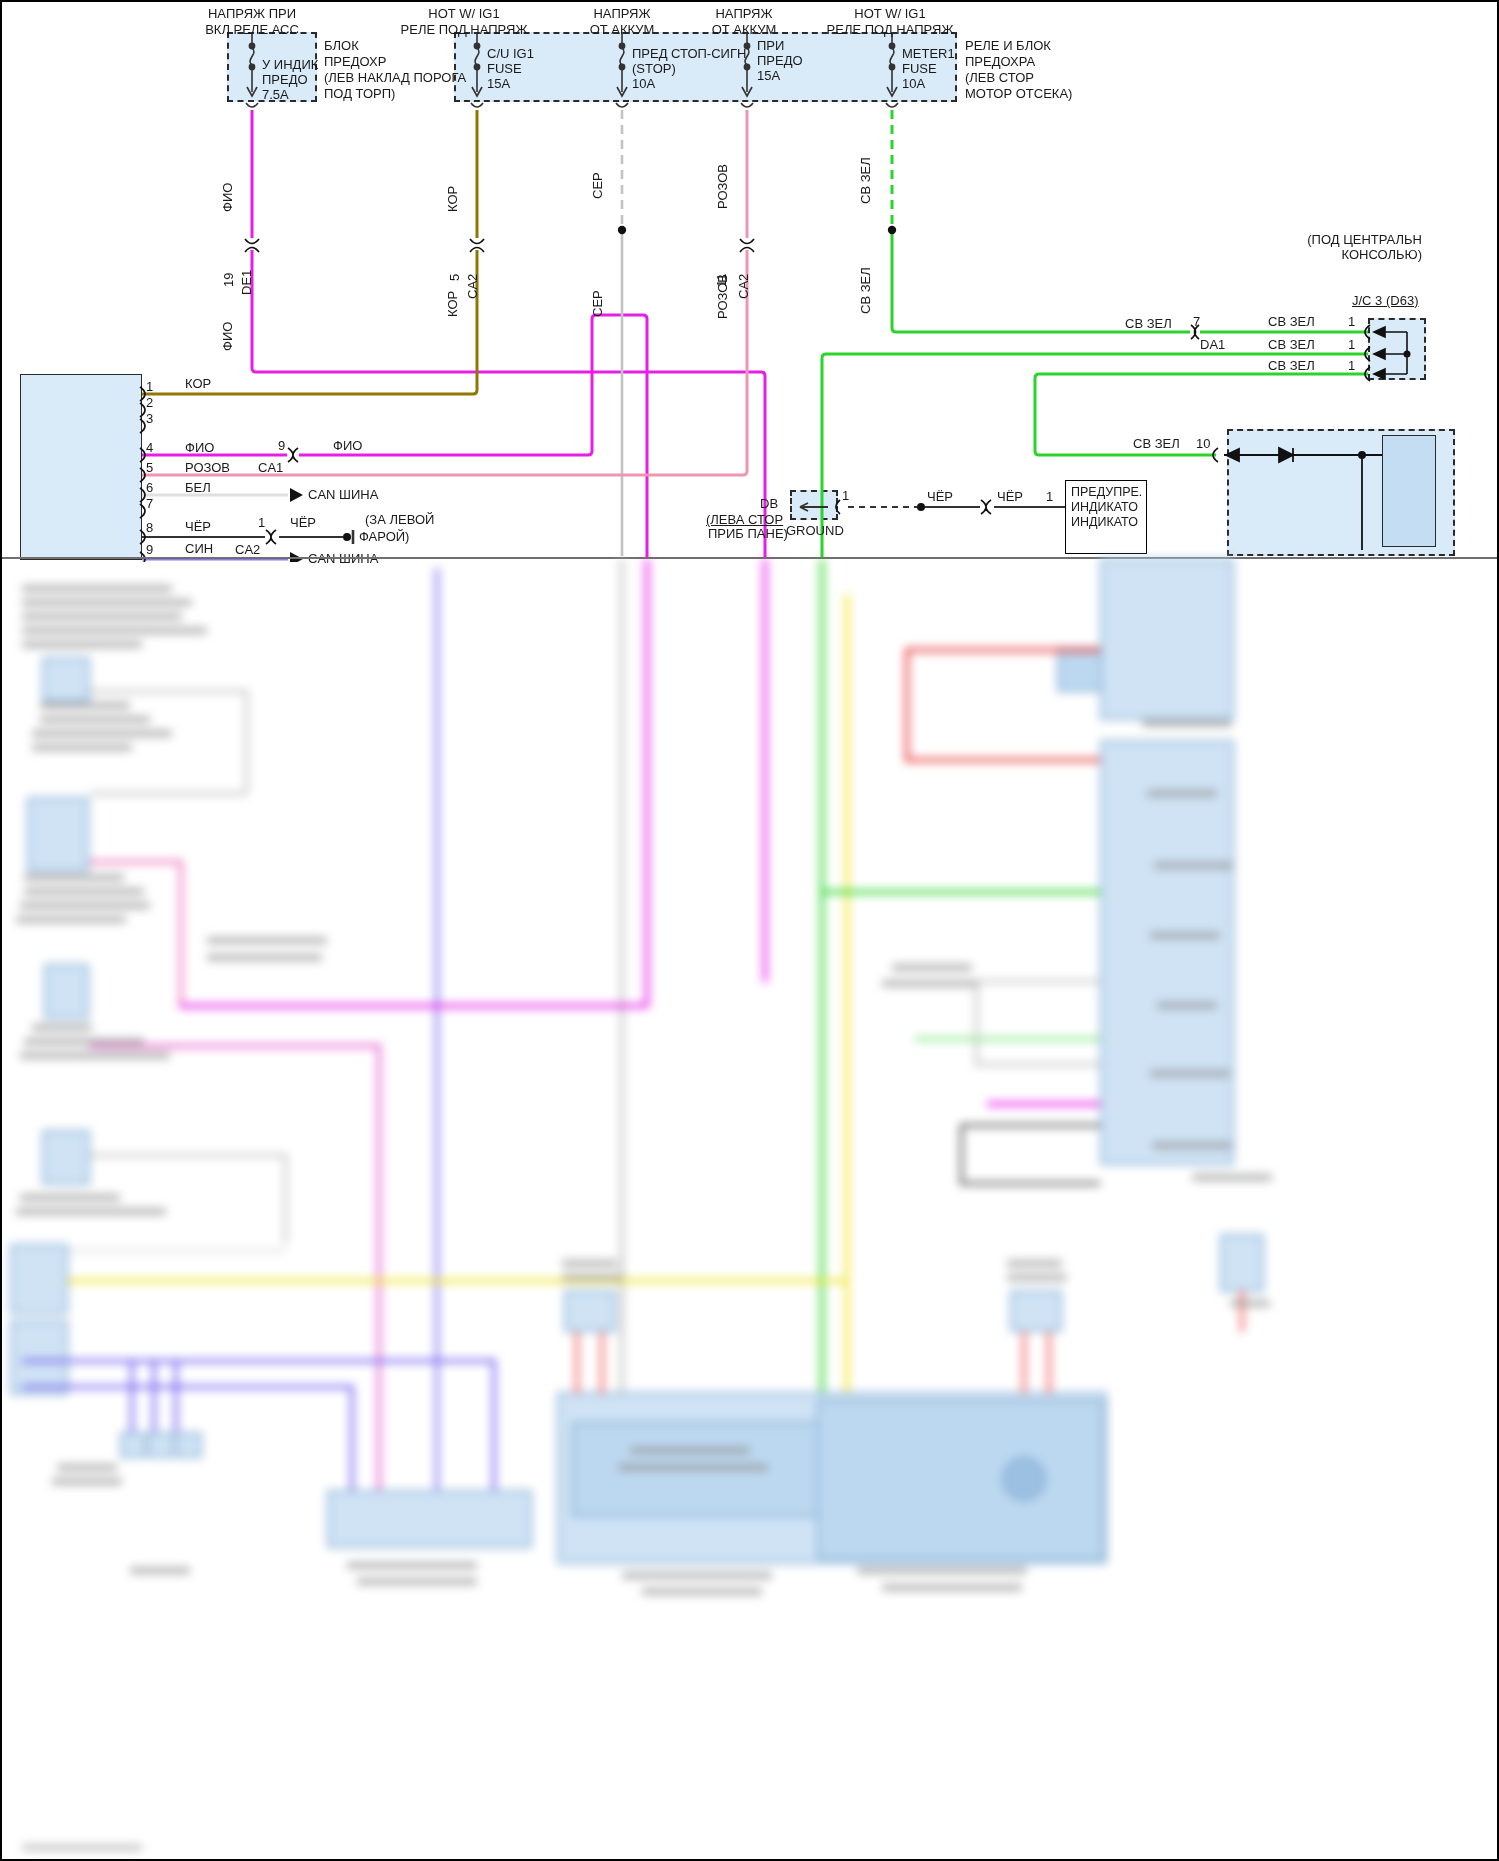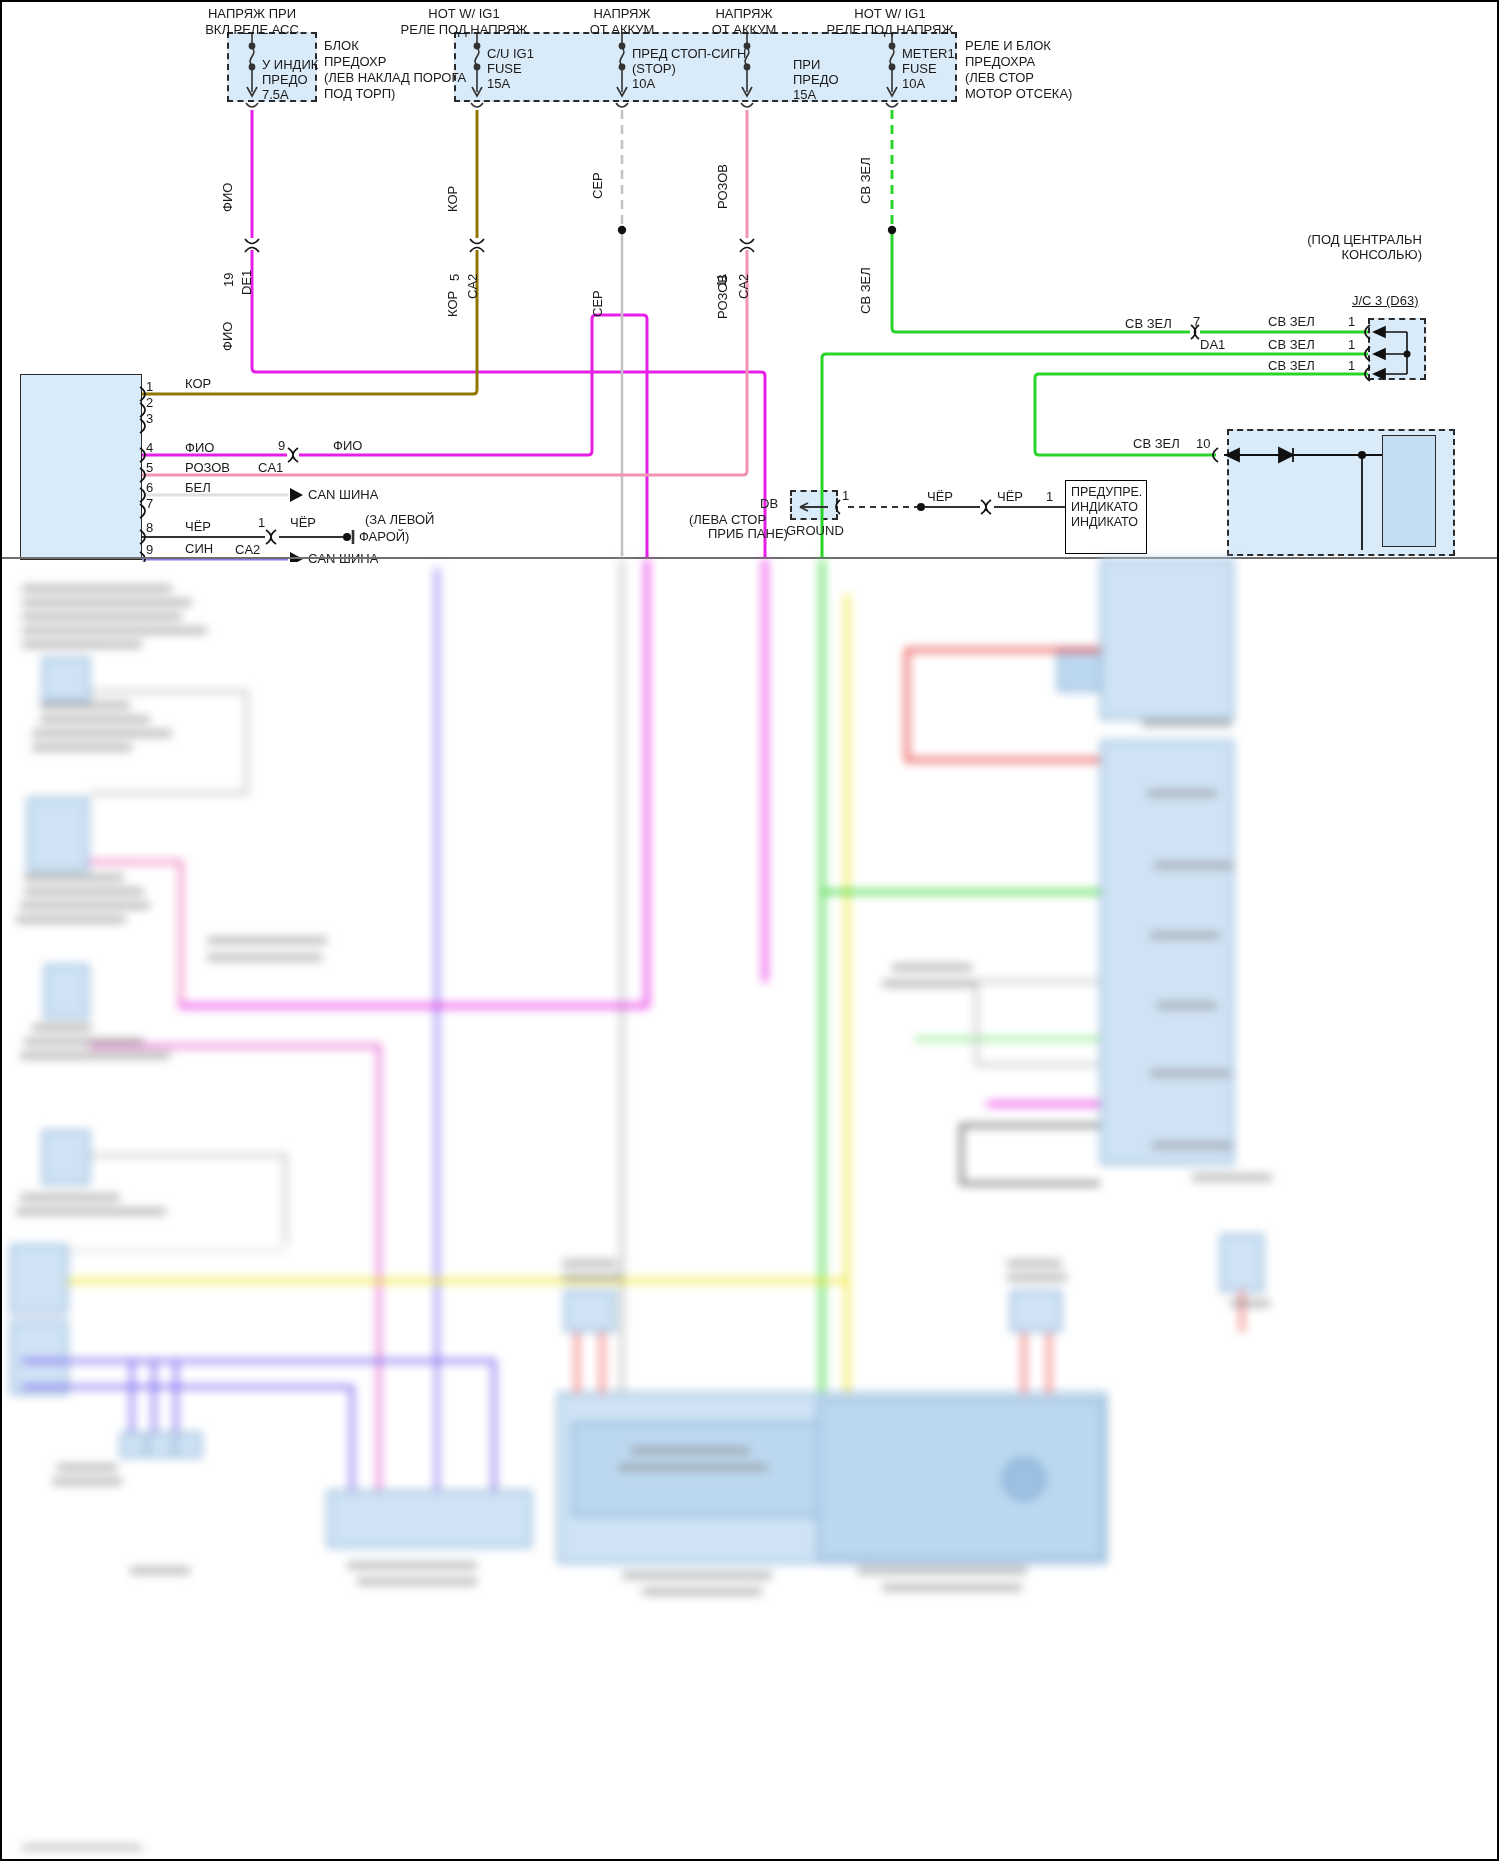--- a/index.html
+++ b/index.html
@@ -205,21 +205,21 @@
   <div class="t" style="left:485px;top:44px;">
     <div>C/U IG1</div>
       <div>FUSE</div>
       <div>15A</div>
     </div>
   <div class="t" style="left:630px;top:44px;">
     <div>ПРЕД СТОП-СИГН</div>
       <div>(STOP)</div>
       <div>10А</div>
     </div>
-  <div class="t" style="left:755px;top:55px;margin-left:36px;">
+  <div class="t" style="left:755px;top:36px;">
     <div>ПРИ</div>
       <div>ПРЕДО</div>
       <div>15А</div>
     </div>
   <div class="t" style="left:900px;top:44px;">
     <div>METER1</div>
       <div>FUSE</div>
       <div>10A</div>
     </div>
 
@@ -291,21 +291,21 @@
   <div class="t" style="left:183px;top:517px;">ЧЁР</div>
   <div class="t" style="left:256px;top:513px;">1</div>
   <div class="t" style="left:288px;top:513px;">ЧЁР</div>
   <div class="t" style="left:363px;top:510px;">(ЗА ЛЕВОЙ</div>
   <div class="t" style="left:357px;top:527px;">ФАРОЙ)</div>
   <div class="t" style="left:183px;top:539px;">СИН</div>
   <div class="t" style="left:233px;top:540px;">CA2</div>
   <div class="t" style="left:306px;top:549px;">CAN ШИНА</div>
 
   <div class="t" style="left:758px;top:494px;">DB</div>
-  <div class="t" style="left:687px;top:510px;">(ЛЕВА СТОР</div>
+  <div class="t" style="left:704px;top:510px;text-decoration:underline;">(ЛЕВА СТОР</div>
   <div class="t" style="left:706px;top:524px;">ПРИБ ПАНЕ)</div>
   <div class="t" style="left:784px;top:521px;">GROUND</div>
   <div class="t" style="left:840px;top:486px;">1</div>
   <div class="t" style="left:925px;top:487px;">ЧЁР</div>
   <div class="t" style="left:995px;top:487px;">ЧЁР</div>
   <div class="t" style="left:1044px;top:487px;">1</div>
 
   <div class="seam"></div>
 
   <div class="blurzone">

